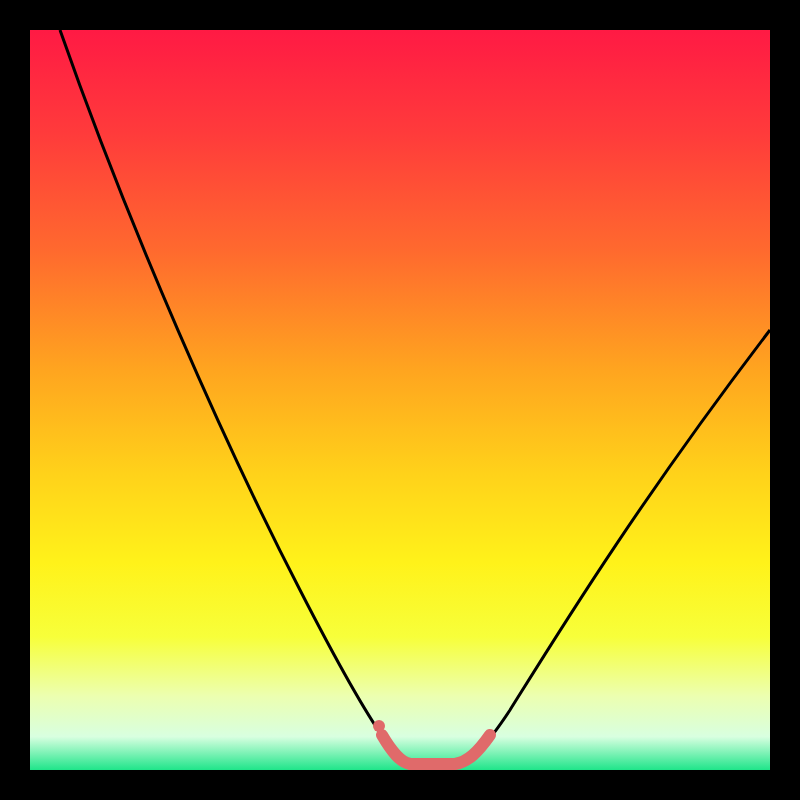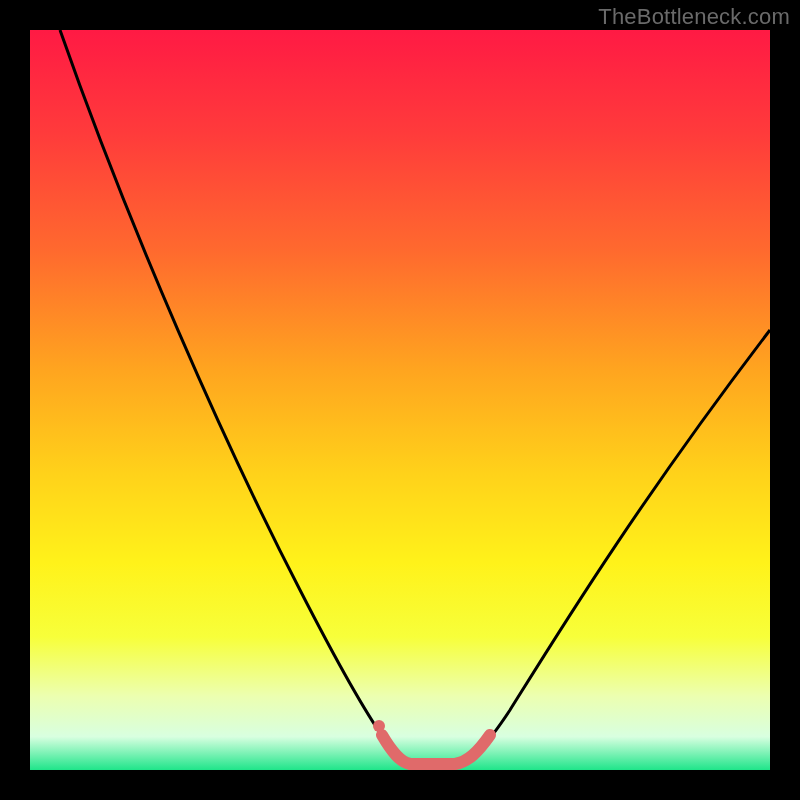--- a/index.html
+++ b/index.html
@@ -68,14 +68,13 @@
              C 560 630, 640 500, 770 330" fill="none" stroke="#000" stroke-width="3"></path>
 
     <path d="M 382 735
              C 392 752, 400 762, 410 764
              L 455 764
              C 468 762, 478 752, 490 735" fill="none" stroke="#e06a6a" stroke-width="12" stroke-linecap="round"></path>
 
     <circle cx="379" cy="726" r="6" fill="#e06a6a"></circle>
   </svg>
 
-  <div class="watermark">TheBottleneck.com</div>
 </div>
 
 </body></html>

